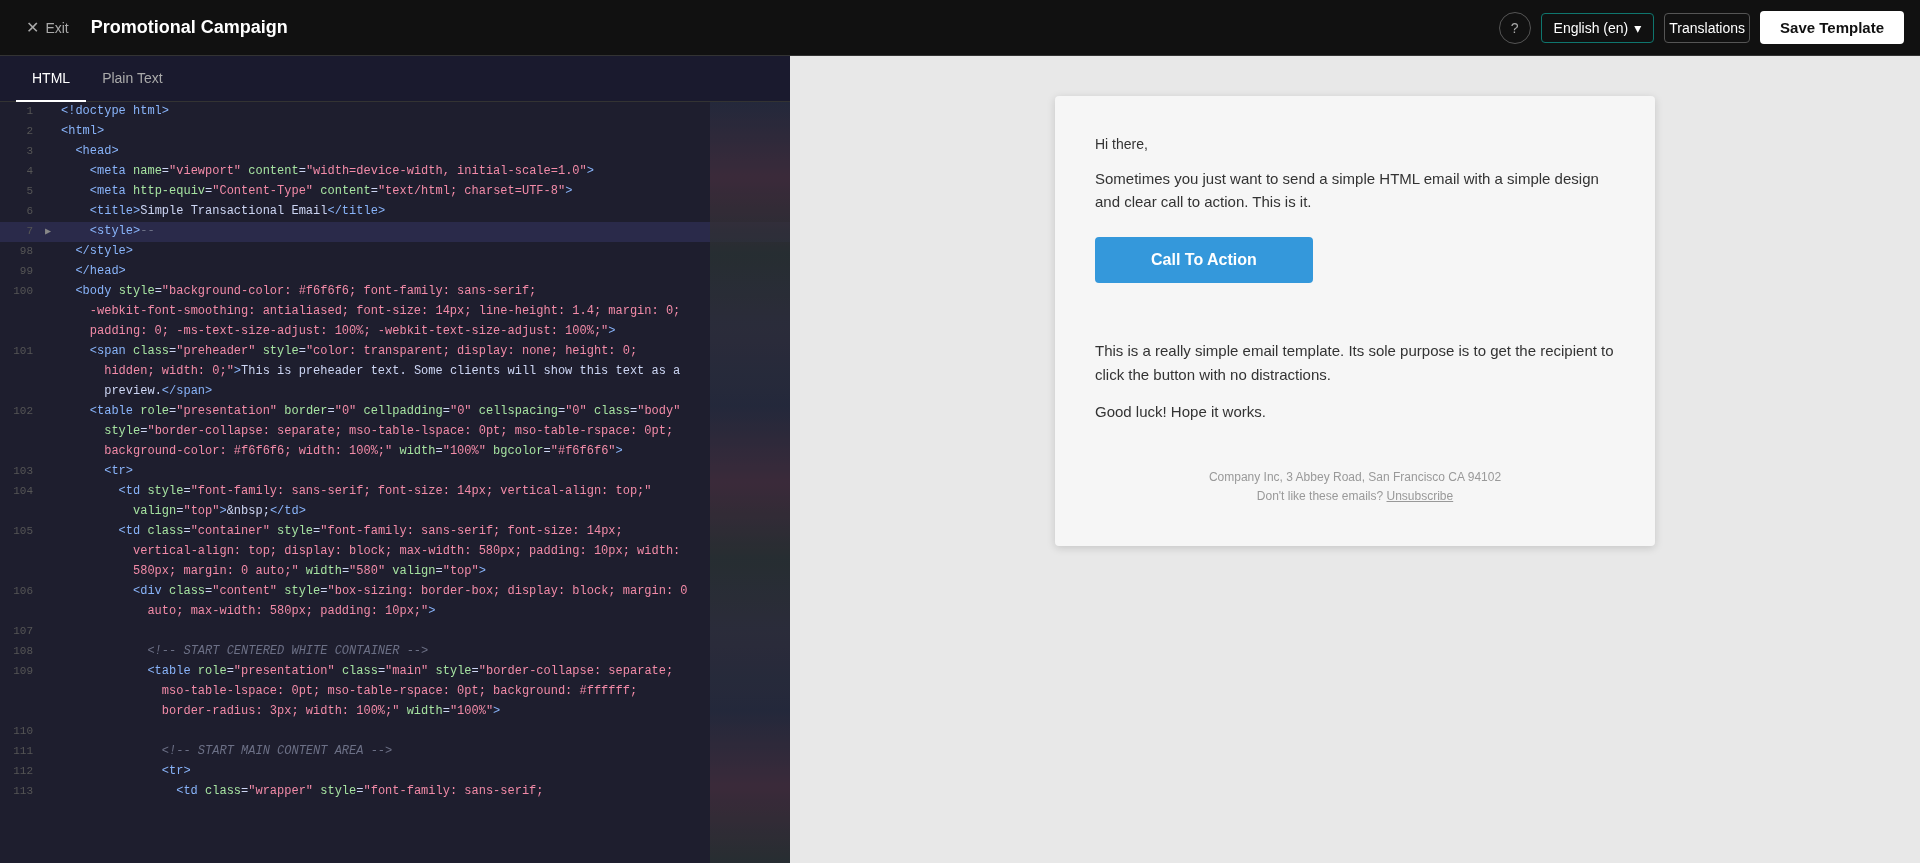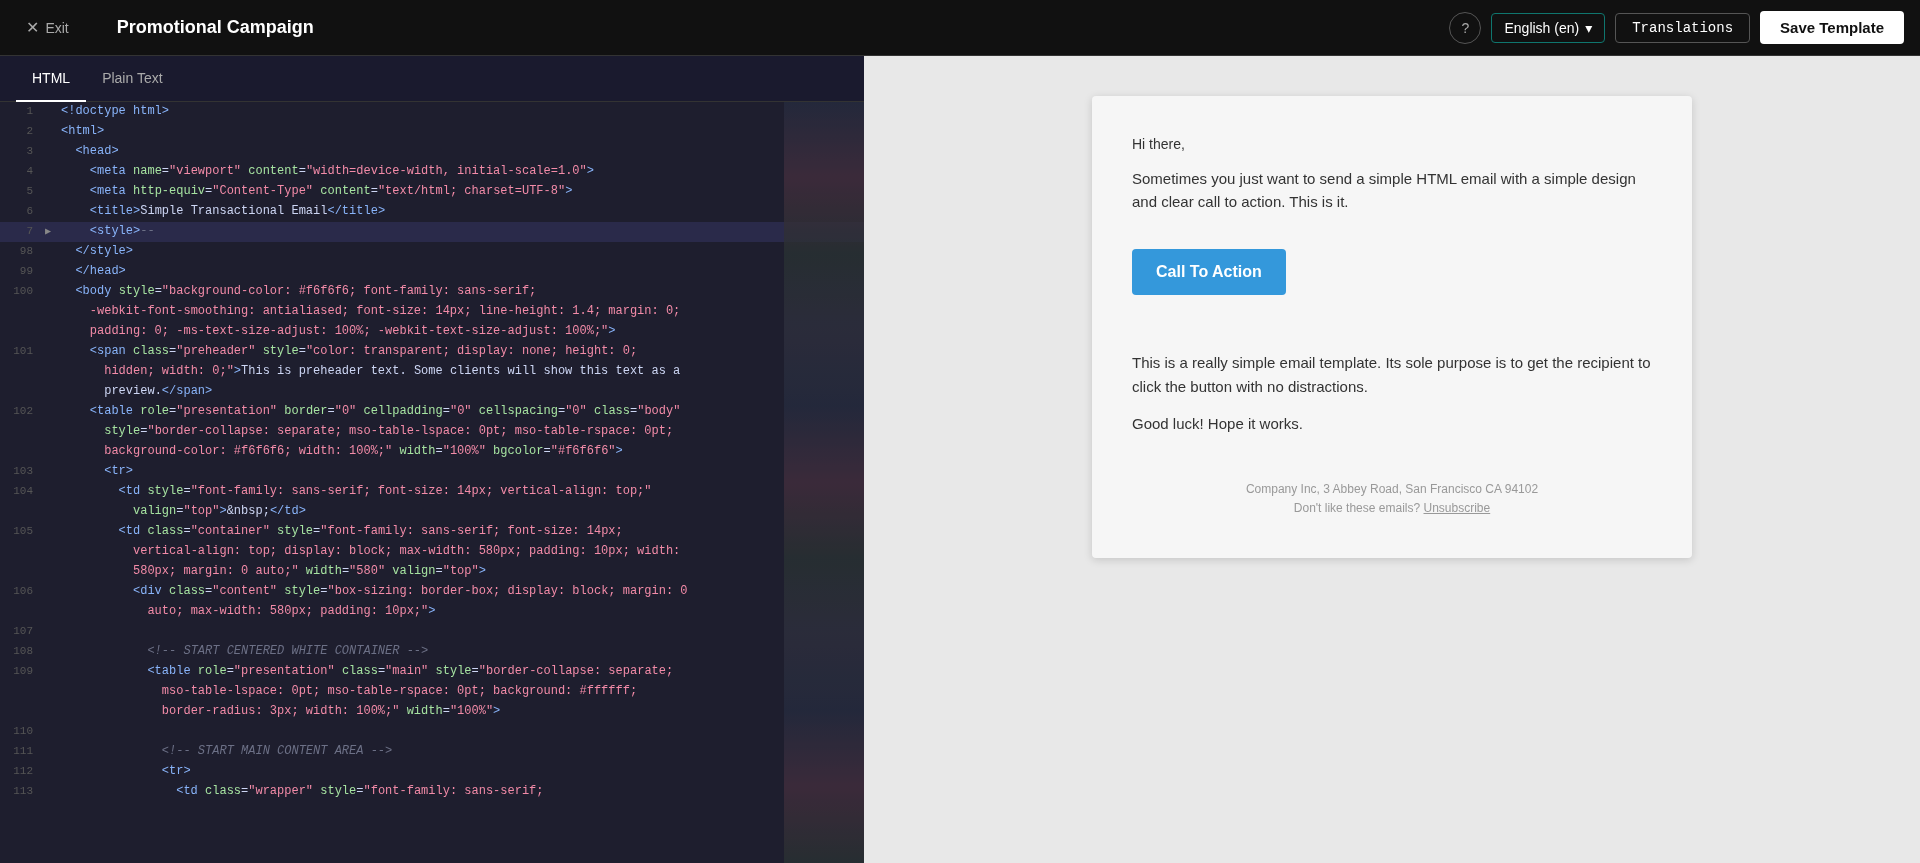--- a/index.html
+++ b/index.html
@@ -25,21 +25,21 @@
       cursor: pointer;
       font-size: 14px;
       padding: 6px 10px;
       border-radius: 4px;
     }
     .exit-icon { font-size: 16px; }
     .page-title {
       font-size: 18px;
       font-weight: 600;
       color: #fff;
-      margin-left: 26px;
+      margin-left: 0;
     }
     .topbar-right {
       margin-left: auto;
       display: flex;
       align-items: center;
       gap: 10px;
     }
     .help-btn {
       width: 32px;
       height: 32px;
@@ -64,44 +64,43 @@
       font-size: 14px;
       padding: 6px 12px;
       border-radius: 4px;
     }
     .translations-btn {
       background: transparent;
       border: 1px solid #555;
       color: #fff;
       cursor: pointer;
       font-size: 14px;
-      padding: 6px 16px;
+      padding: 6px 4px;
       border-radius: 4px;
-      font-family: Liberation Mono, monospace;
     }
     .save-template-btn {
       background: #fff;
       border: none;
       color: #111;
       cursor: pointer;
       font-size: 15px;
       font-weight: 600;
       padding: 8px 20px;
       border-radius: 4px;
     }
 
     
     .main-layout {
       display: flex;
       height: calc(863px - 56px);
     }
 
     
     .code-panel {
-      width: 864px;
+      width: 790px;
       background: #1e1e2e;
       display: flex;
       flex-direction: column;
       overflow: hidden;
       flex-shrink: 0;
     }
 
     .tabs {
       display: flex;
       border-bottom: 1px solid #333;
@@ -234,27 +233,26 @@
       line-height: 1.5;
       margin-bottom: 24px;
     }
 
     .cta-button {
       display: inline-block;
       background: #3498db;
       color: #fff;
       font-size: 16px;
       font-weight: 600;
-      padding: 14px 24px;
+      padding: 14px 56px;
       border-radius: 4px;
       border: none;
       cursor: pointer;
       margin-bottom: 28px;
       text-decoration: none;
-      margin-top: 12px;
     }
 
     .email-body-text {
       font-family: sans-serif;
       font-size: 15px;
       color: #333;
       line-height: 1.6;
       margin-bottom: 16px;
     }
 

